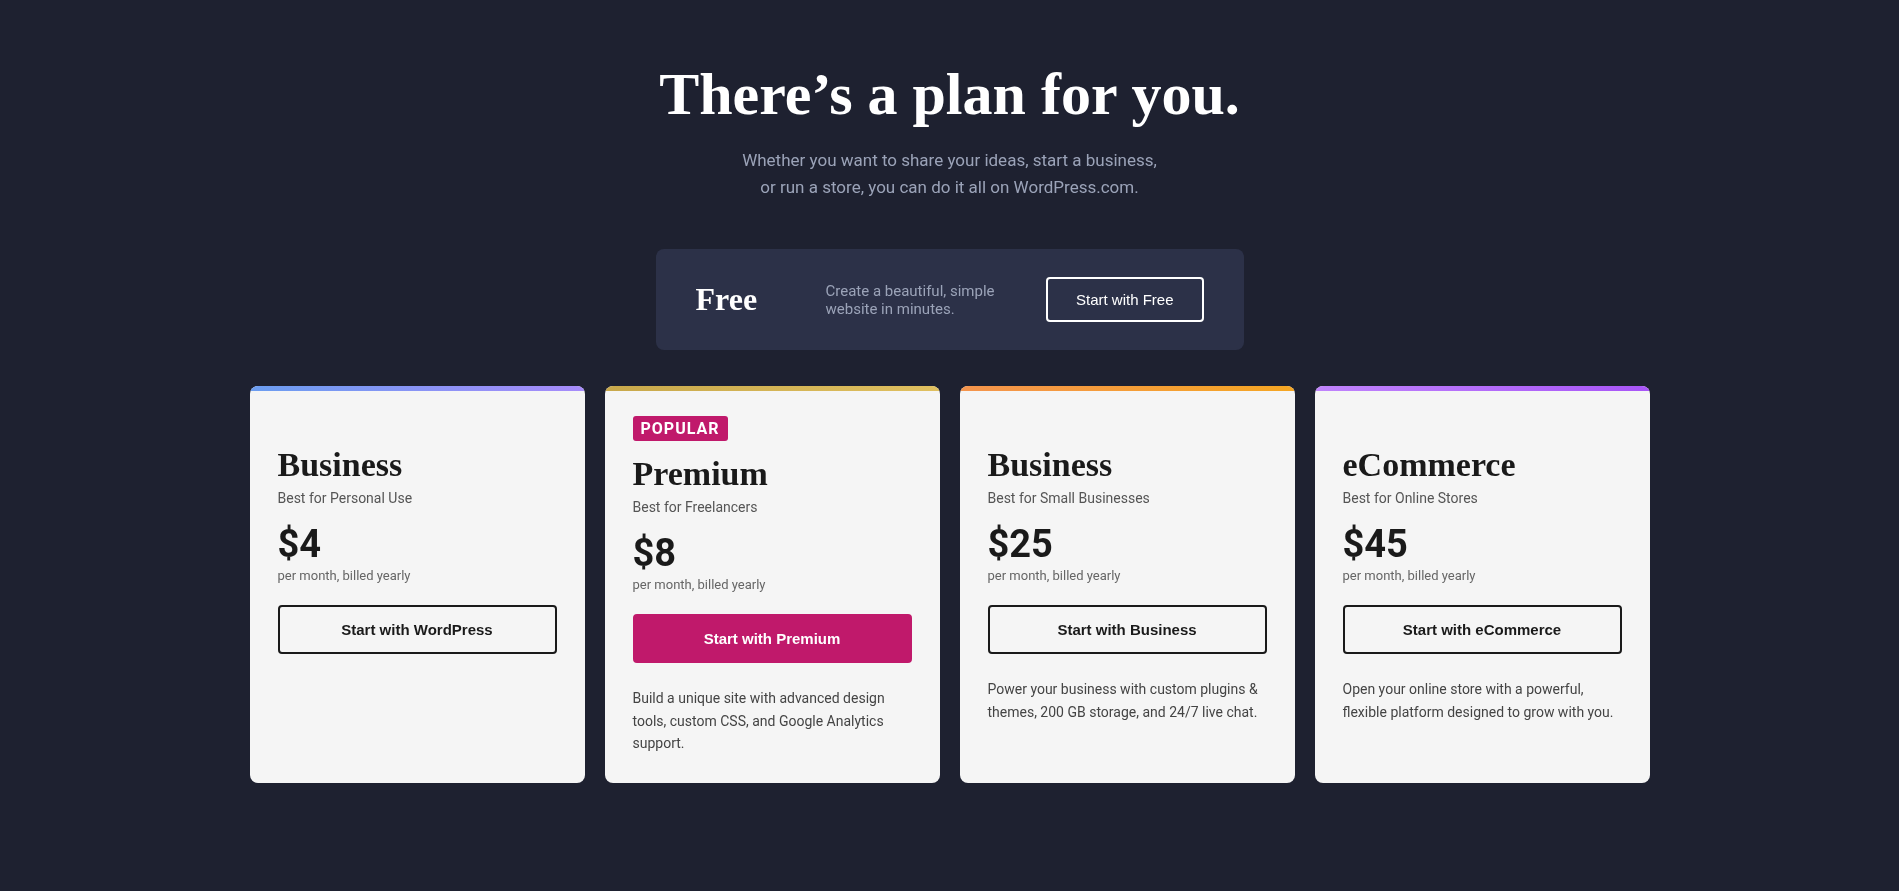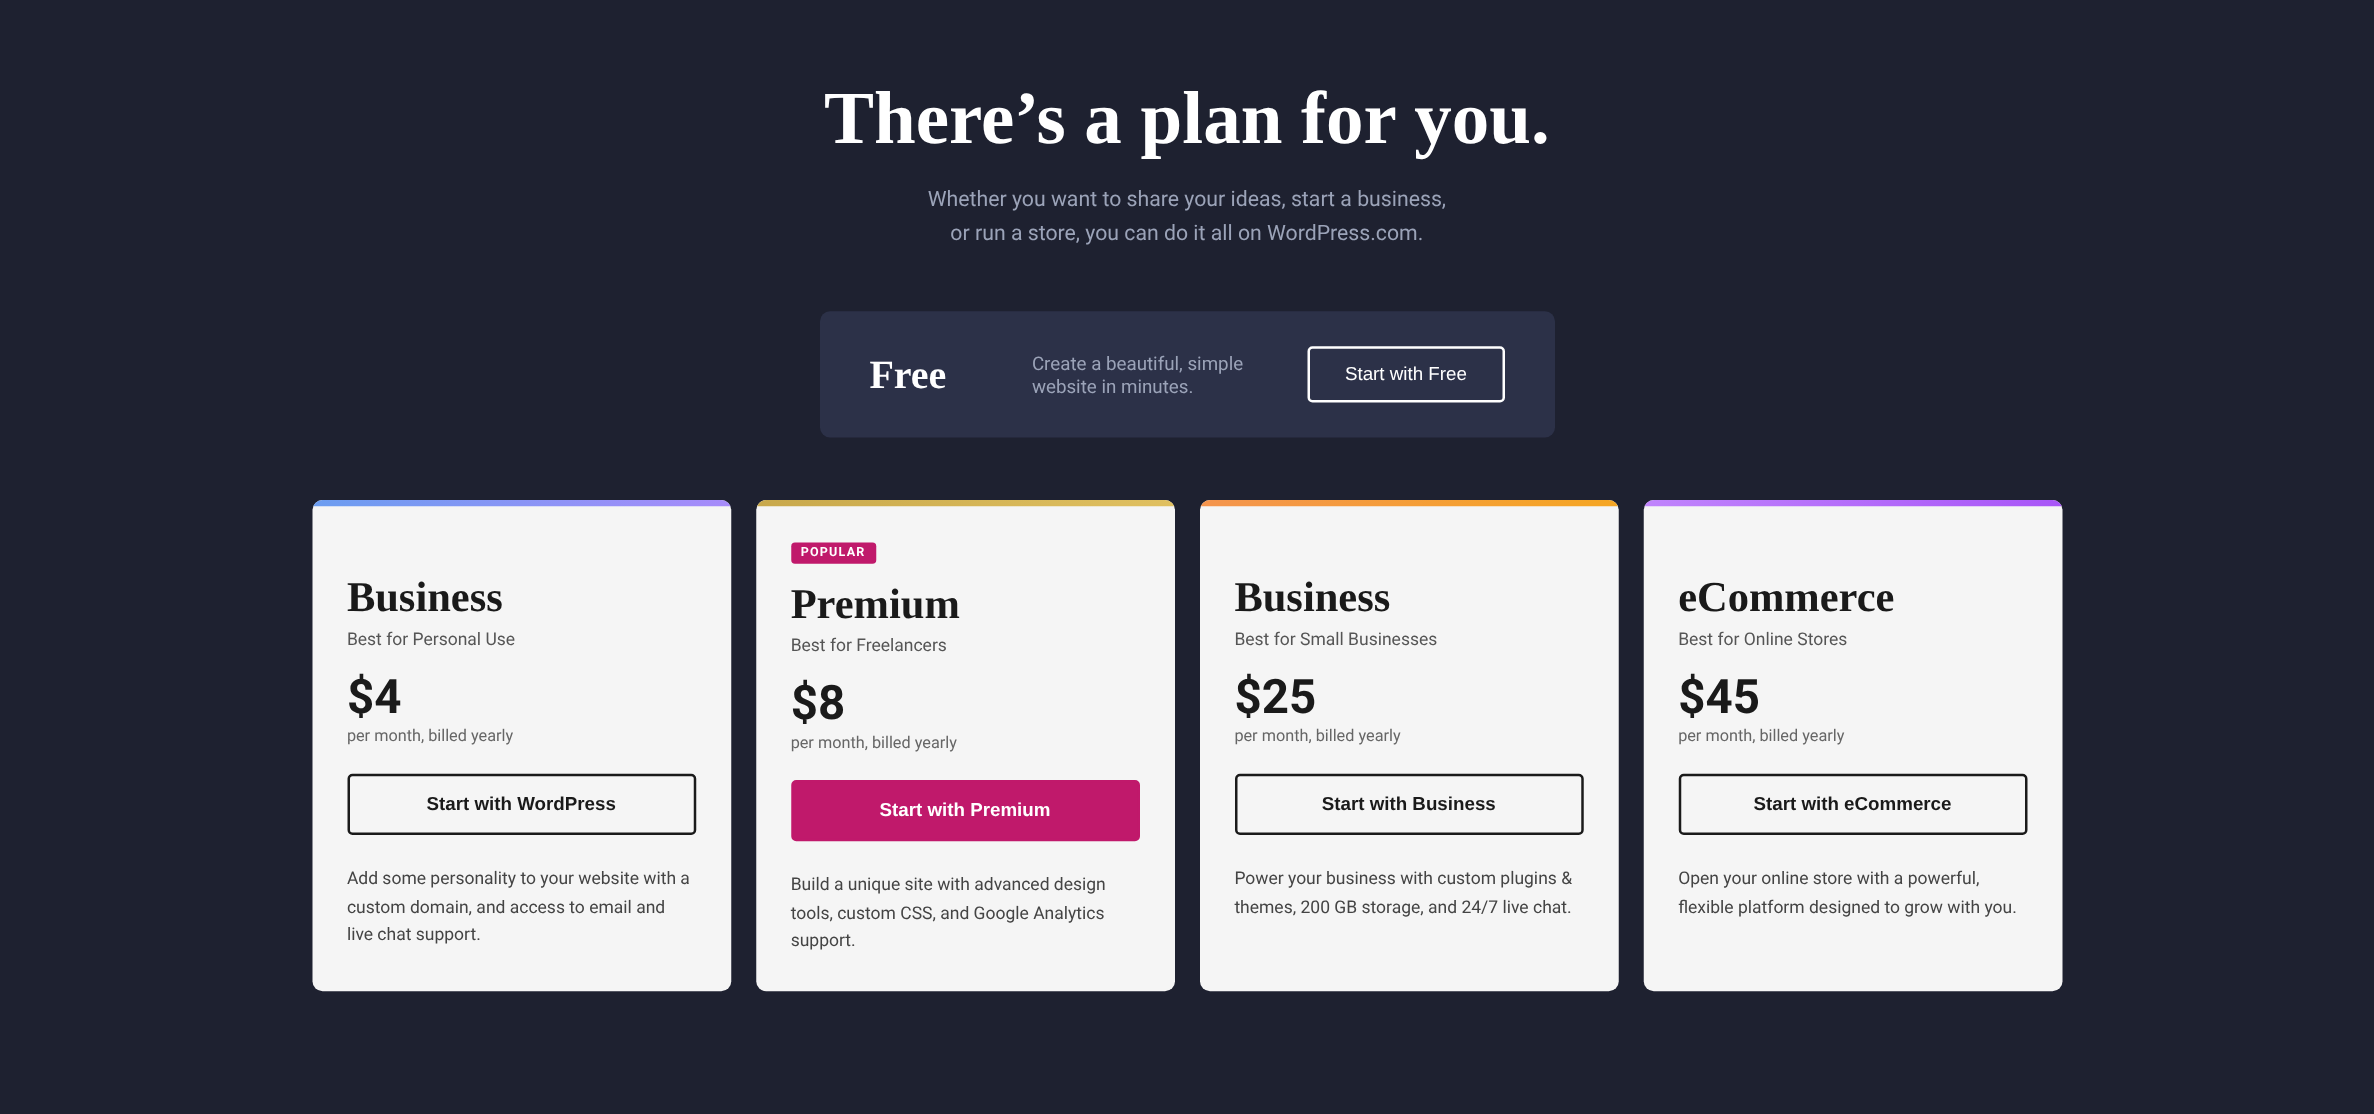--- a/index.html
+++ b/index.html
@@ -34,21 +34,21 @@
       line-height: 1.6;
     }
 
     .free-banner {
       background-color: #2c3148;
       border-radius: 8px;
       display: flex;
       align-items: center;
       padding: 28px 40px;
       width: 588px;
-      margin-bottom: 50px;
+      margin-bottom: 36px;
       gap: 40px;
     }
 
     .free-banner-name {
       font-size: 32px;
       font-weight: 700;
       font-family: Georgia, serif;
       color: #fff;
       min-width: 90px;
     }
@@ -115,21 +115,21 @@
     .plan-tagline {
       font-size: 14px;
       color: #555;
       margin-bottom: 16px;
     }
 
     .popular-badge {
       display: inline-block;
       background: #c0196b;
       color: #fff;
-      font-size: 10px;
+      font-size: 16px;
       font-weight: 700;
       letter-spacing: 1px;
       text-transform: uppercase;
       padding: 3px 8px;
       border-radius: 3px;
       margin-bottom: 14px;
     }
 
     .plan-price {
       font-size: 38px;
@@ -194,21 +194,20 @@
 
 <div class="plans-grid">
 
   <div class="plan-card personal">
     <div class="no-popular-space"></div>
     <div class="plan-name">Business</div>
     <div class="plan-tagline">Best for Personal Use</div>
     <div class="plan-price">$4</div>
     <div class="plan-price-note">per month, billed yearly</div>
     <button class="plan-btn">Start with WordPress</button>
-    <div class="plan-description">Add some personality to your website with a custom domain, and access to email and live chat support.</div>
   </div>
 
   <div class="plan-card premium">
     <div class="popular-badge">POPULAR</div>
     <div class="plan-name">Premium</div>
     <div class="plan-tagline">Best for Freelancers</div>
     <div class="plan-price">$8</div>
     <div class="plan-price-note">per month, billed yearly</div>
     <button class="plan-btn premium-btn">Start with Premium</button>
     <div class="plan-description">Build a unique site with advanced design tools, custom CSS, and Google Analytics support.</div>

